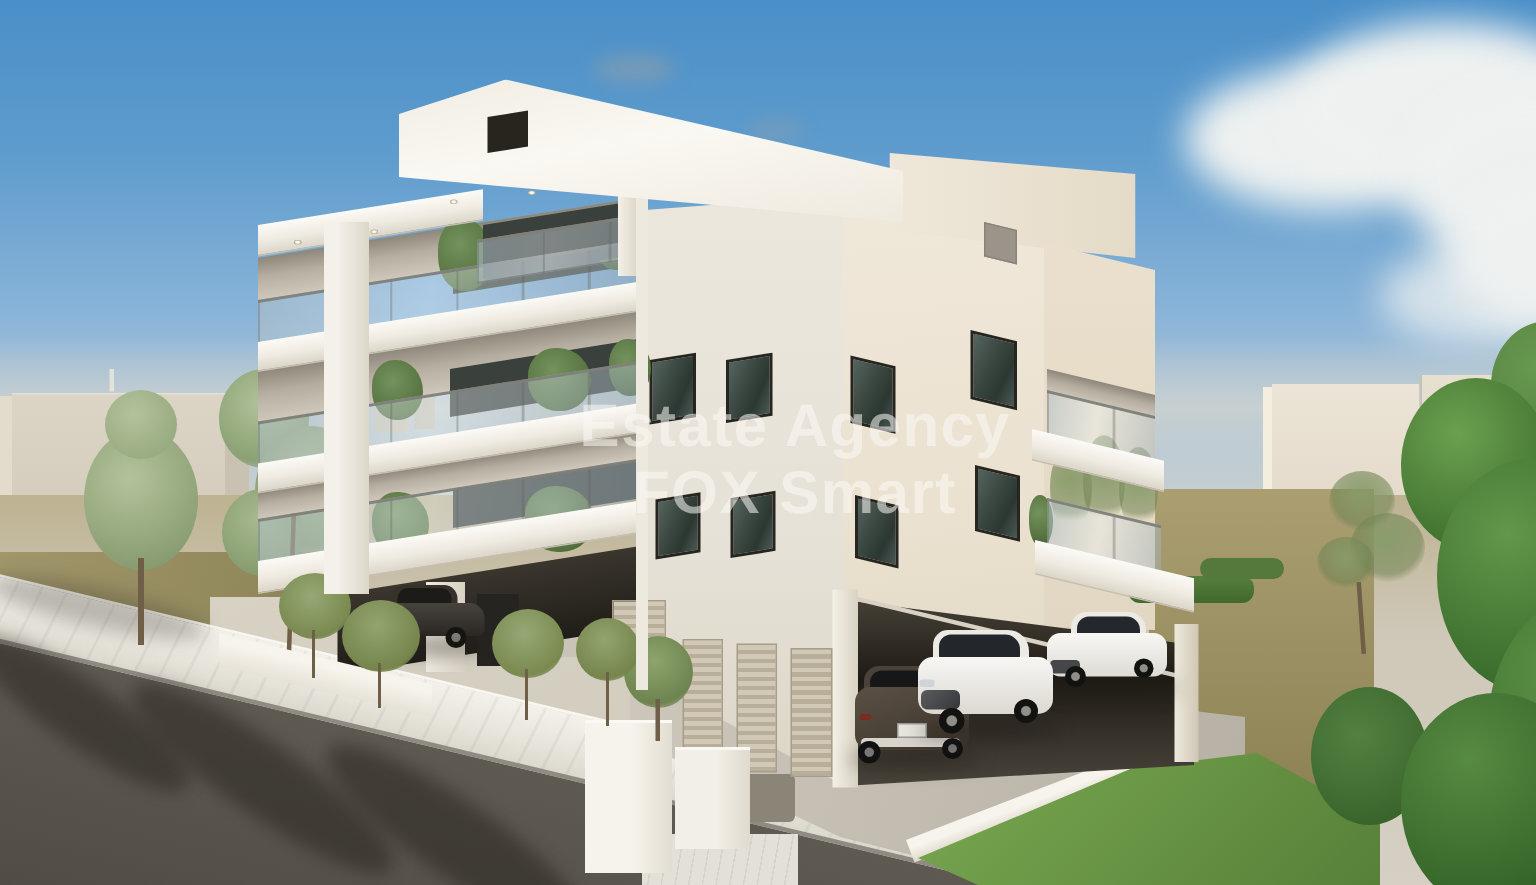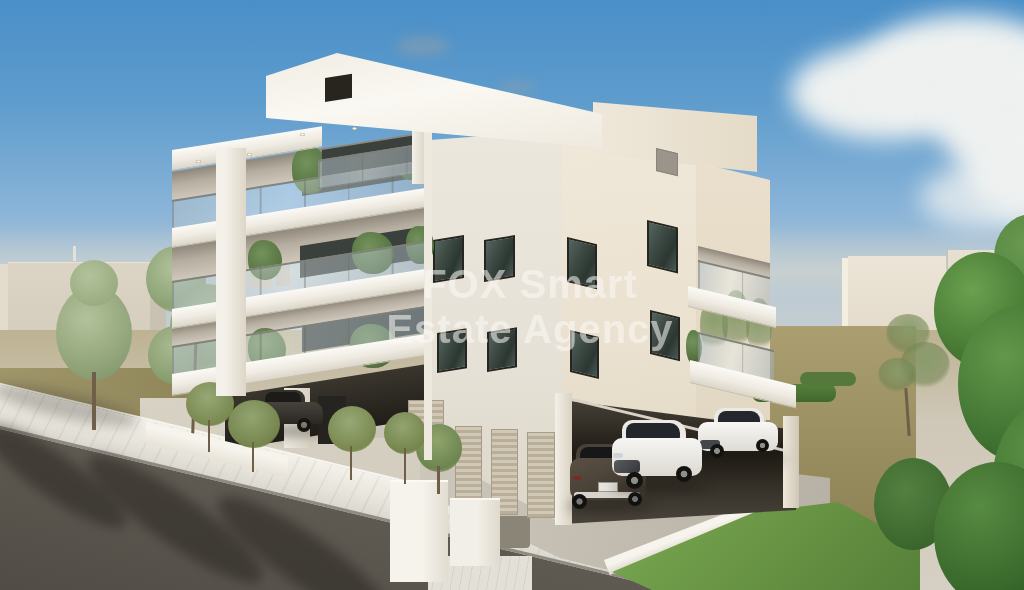--- a/index.html
+++ b/index.html
@@ -263,17 +263,17 @@
   <div class="abs wispy" style="left:878px;top:358px;width:38px;height:34px;z-index:12;"></div>
   <div class="abs trunk" style="left:906px;top:388px;width:3px;height:48px;z-index:12;transform:rotate(-4deg);"></div>
   <div class="abs crown" style="left:874px;top:458px;width:78px;height:92px;z-index:13;background:radial-gradient(circle at 40% 35%,#548141,#3c682e 70%,#315a25);"></div>
   <div class="abs crown" style="left:994px;top:214px;width:76px;height:86px;z-index:13;background:radial-gradient(circle at 40% 35%,#699a50,#4c7a39);"></div>
   <div class="abs crown" style="left:934px;top:252px;width:100px;height:116px;z-index:13;background:radial-gradient(circle at 38% 32%,#6ba04f,#477934 62%,#35622a);"></div>
   <div class="abs crown" style="left:958px;top:306px;width:124px;height:156px;z-index:13;background:radial-gradient(circle at 38% 32%,#63974a,#417432 62%,#2f5c26);"></div>
   <div class="abs crown" style="left:992px;top:396px;width:136px;height:176px;z-index:13;background:radial-gradient(circle at 36% 30%,#5d9146,#3e702f 62%,#2c5623);"></div>
   <div class="abs crown" style="left:934px;top:462px;width:126px;height:146px;z-index:13;background:radial-gradient(circle at 36% 30%,#578a42,#3a6a2c 62%,#295221);"></div>
 
   <div class="abs watermark">
+    <span style="display:block;">Estate Agency</span>
     <span style="display:block;">FOX Smart</span>
-    <span style="display:block;">Estate Agency</span>
   </div>
 
 </div>
 
 </body></html>

